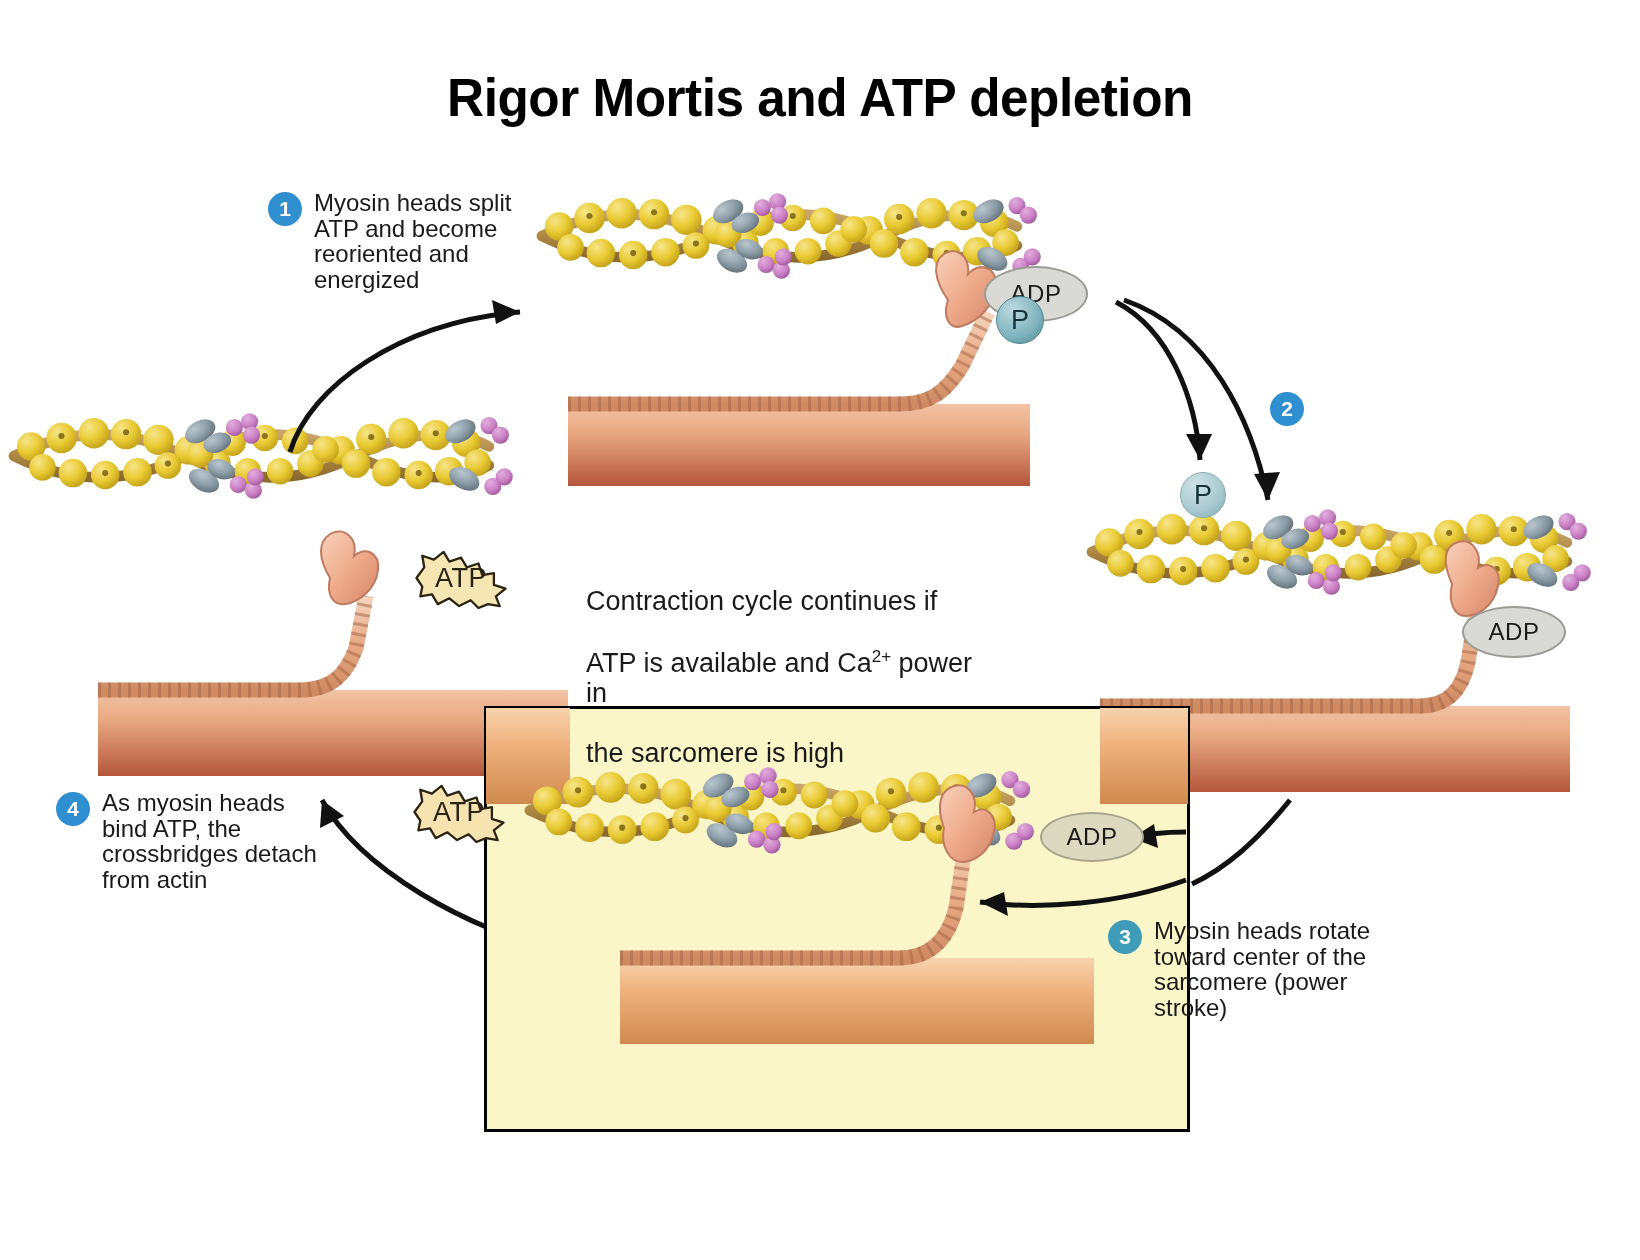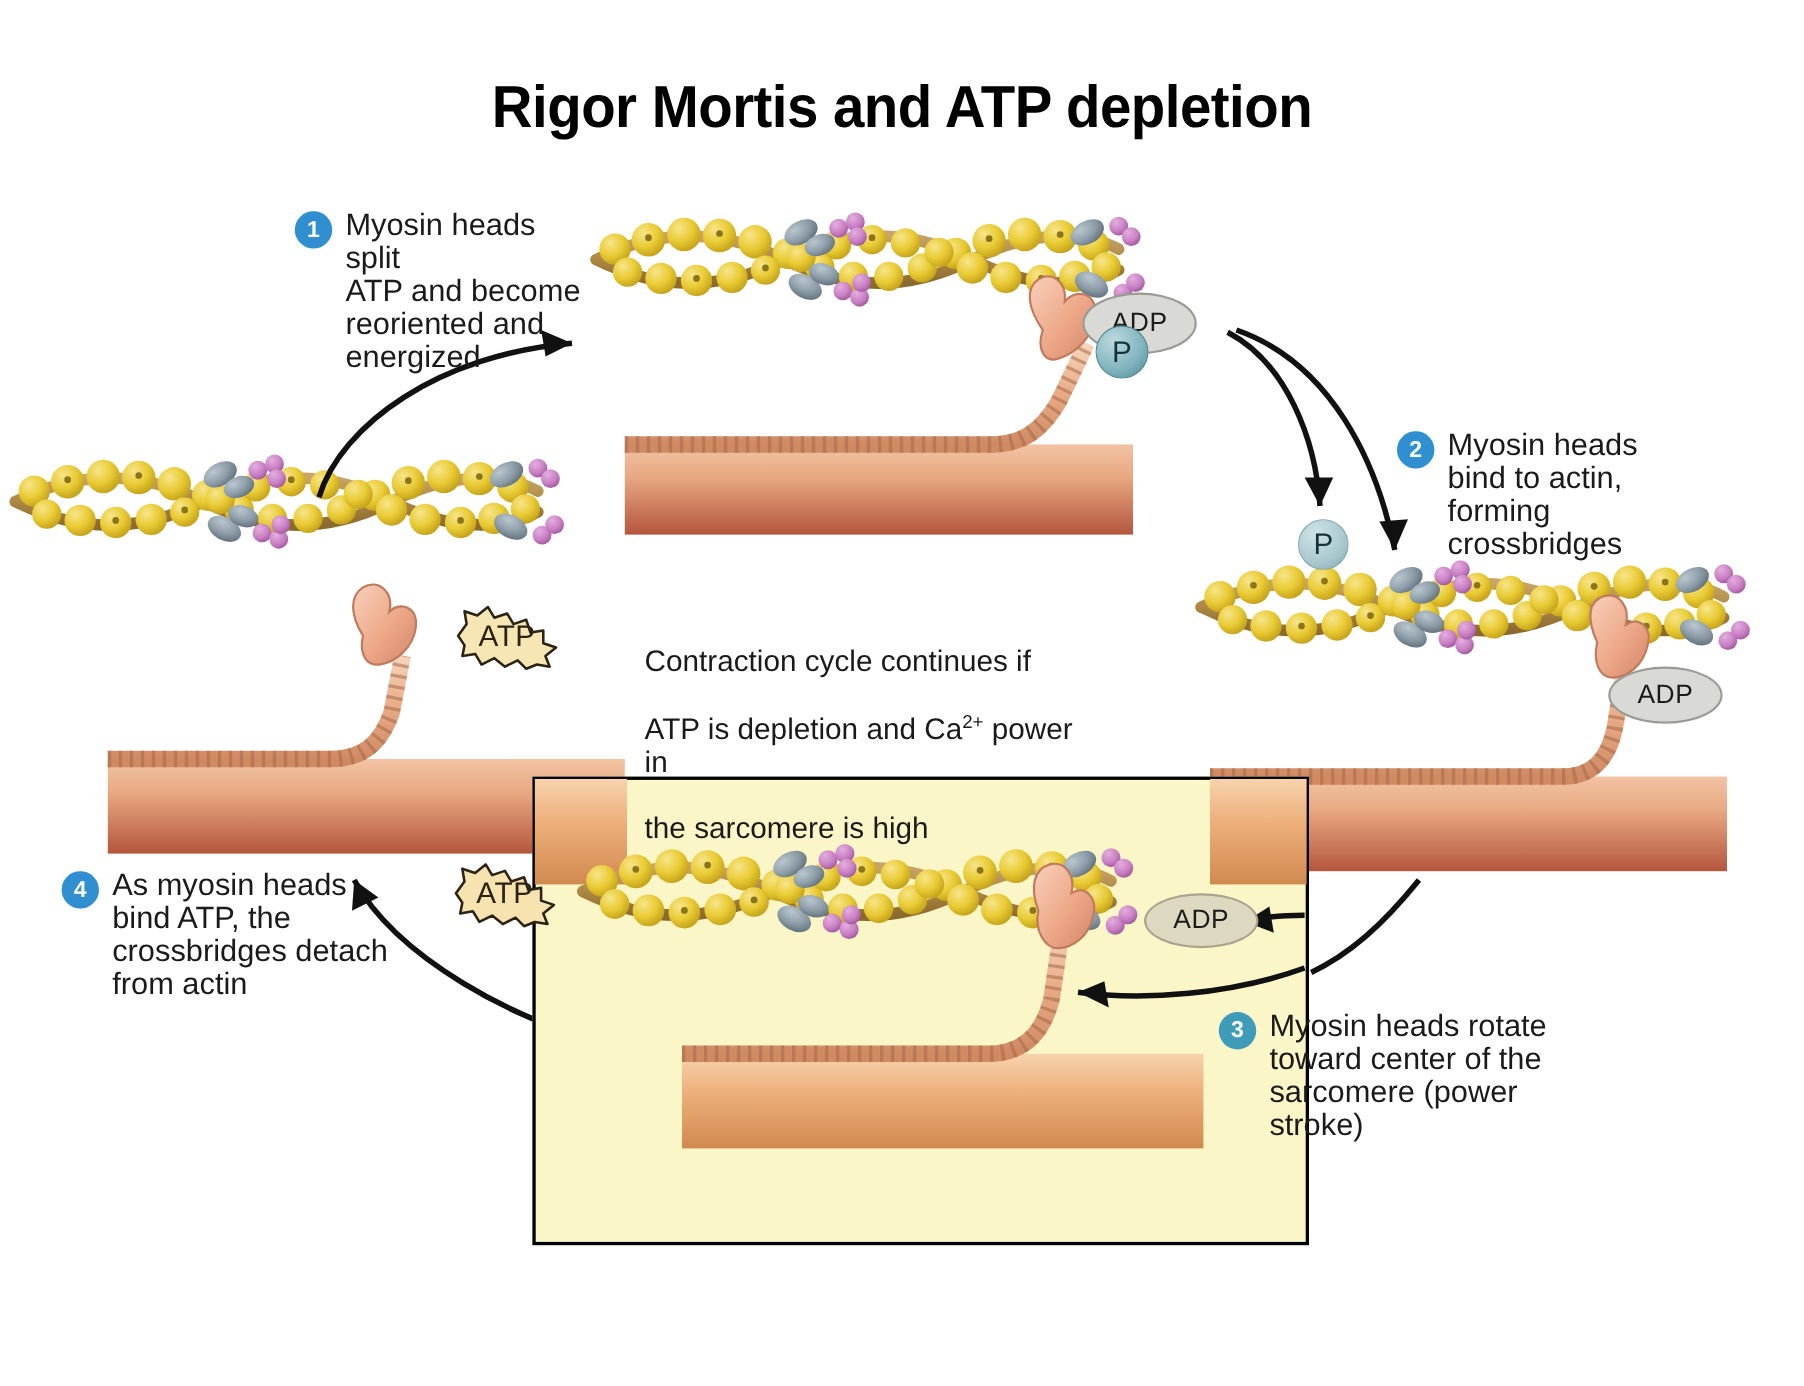--- a/index.html
+++ b/index.html
@@ -27,21 +27,21 @@
   
   .step{position:absolute;display:flex;gap:12px;align-items:flex-start;}
   .badge{
     width:34px;height:34px;border-radius:50%;
     flex:0 0 34px;
     display:flex;align-items:center;justify-content:center;
     color:#fff;font-size:21px;font-weight:bold;
     margin-top:2px;
   }
   .step-text{
-    font-size:28px;line-height:1.07;color:#1a1a1a;
+    font-size:24px;line-height:1.07;color:#1a1a1a;
     white-space:pre-line;
     font-family:"Liberation Sans", sans-serif;
   }
 
   .mid-note{
     position:absolute;
     font-size:27px;line-height:1.12;color:#1a1a1a;
     white-space:pre-line;
     font-family:"Liberation Sans", sans-serif;
   }
@@ -301,45 +301,41 @@
   <div class="step" style="left:268px;top:190px;width:270px;">
     <div class="badge" style="background:#2f8fd0;">1</div>
     <div class="step-text">Myosin heads split
 ATP and become
 reoriented and
 energized</div>
   </div>
 
   <div class="step" style="left:1270px;top:390px;width:280px;">
     <div class="badge" style="background:#2f8fd0;">2</div>
-    <div class="step-text">Myosin heads
-bind to actin,
-forming
-crossbridges</div>
   </div>
 
   <div class="step" style="left:1108px;top:918px;width:330px;">
     <div class="badge" style="background:#3f9cb8;">3</div>
     <div class="step-text">Myosin heads rotate
 toward center of the
 sarcomere (power
 stroke)</div>
   </div>
 
   <div class="step" style="left:56px;top:790px;width:300px;">
     <div class="badge" style="background:#2f8fd0;">4</div>
     <div class="step-text">As myosin heads
 bind ATP, the
 crossbridges detach
 from actin</div>
   </div>
 
   <div class="mid-note" style="left:586px;top:556px;width:400px;">
     <div>Contraction cycle continues if</div>
-    <div><span>ATP is depletion and Ca</span><sup>2+</sup><span> power in</span></div>
+    <div><span>ATP is available and Ca</span><sup>2+</sup><span> power in</span></div>
     <div>the sarcomere is high</div>
   </div>
 
   <div class="adp" style="left:984px;top:266px;width:100px;height:52px;
        background:#d9d9d6;border:2px solid #9b9b96;">ADP</div>
 
   <div class="pcircle" style="left:996px;top:296px;width:46px;height:46px;
        background:radial-gradient(circle at 34% 28%, #bcd9de, #7fb3bd 60%, #4e8792 100%);
        border:1px solid #4e8792;">P</div>
 

